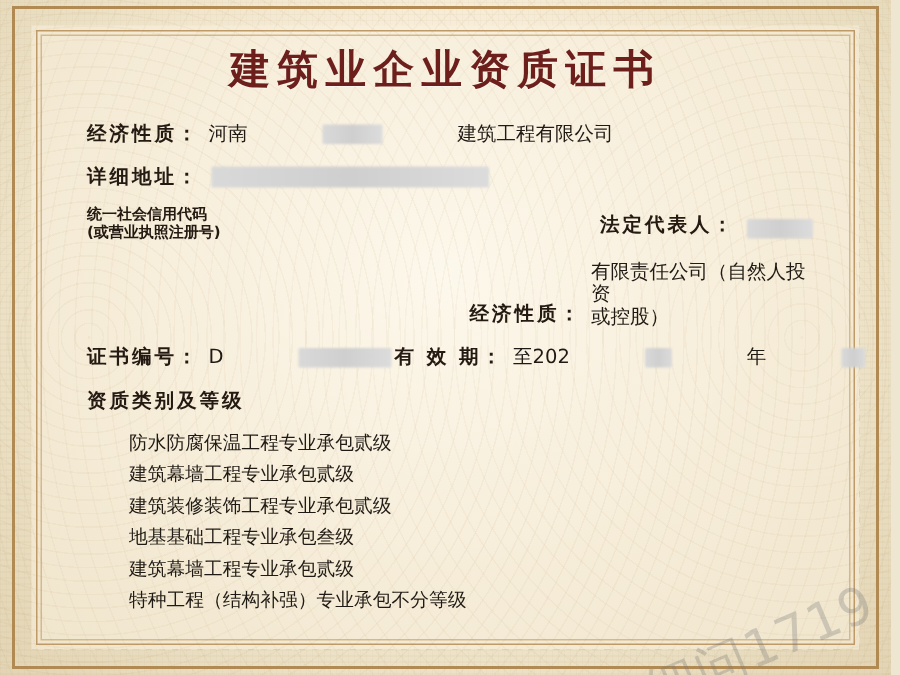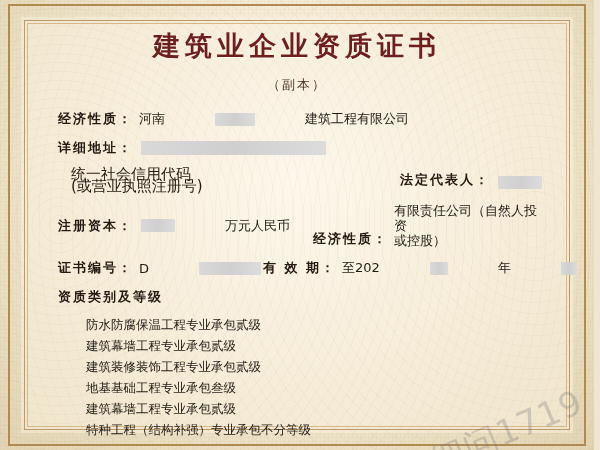--- a/index.html
+++ b/index.html
@@ -103,25 +103,24 @@
     margin-bottom: 11px;
     min-height: 17px;
   }
   .lbl {
     white-space: nowrap;
     font-weight: bold;
     color: #241a12;
     letter-spacing: 2px;
   }
   .lbl.small {
-    font-size: 15px;
-    font-weight: normal;
+    font-size: 10px;
+    font-weight: bold;
     letter-spacing: 0px;
     line-height: 12px;
-    margin-left: 13px;
   }
   .val {
     margin-left: 6px;
     color: #1f1a14;
     white-space: nowrap;
     display: flex;
     align-items: center;
     gap: 48px;
   }
   .val.two {
@@ -187,21 +186,20 @@
     <div class="frame-band-inner"></div>
   </div>
   <div class="frame-outer"></div>
   <div class="frame-inner-line"></div>
   <div class="frame-inner-line2"></div>
   <div class="guilloche"></div>
 
   <div class="content">
 
     <div class="title">建筑业企业资质证书</div>
-    <div class="subtitle">（副本）</div>
 
     <div class="fields">
 
       <div class="row">
         <span class="lbl">经济性质：</span>
         <span class="val">
           <span>河南</span>
           <span class="redact" style="width:40px"></span>
           <span>建筑工程有限公司</span>
         </span>
@@ -224,27 +222,20 @@
         <span class="spacer"></span>
         <span class="col-right">
           <span class="lbl">法定代表人：</span>
           <span class="val">
             <span class="redact" style="width:44px"></span>
           </span>
         </span>
       </div>
 
       <div class="row">
-        <span class="col-left">
-          <span class="lbl">注册资本：</span>
-          <span class="val">
-            <span class="redact" style="width:34px"></span>
-            <span>万元人民币</span>
-          </span>
-        </span>
         <span class="spacer"></span>
         <span class="col-right">
           <span class="lbl">经济性质：</span>
           <span class="val two">
             <span class="twoline">
               <span>有限责任公司（自然人投资</span><br>
               <span>或控股）</span>
             </span>
           </span>
         </span>

